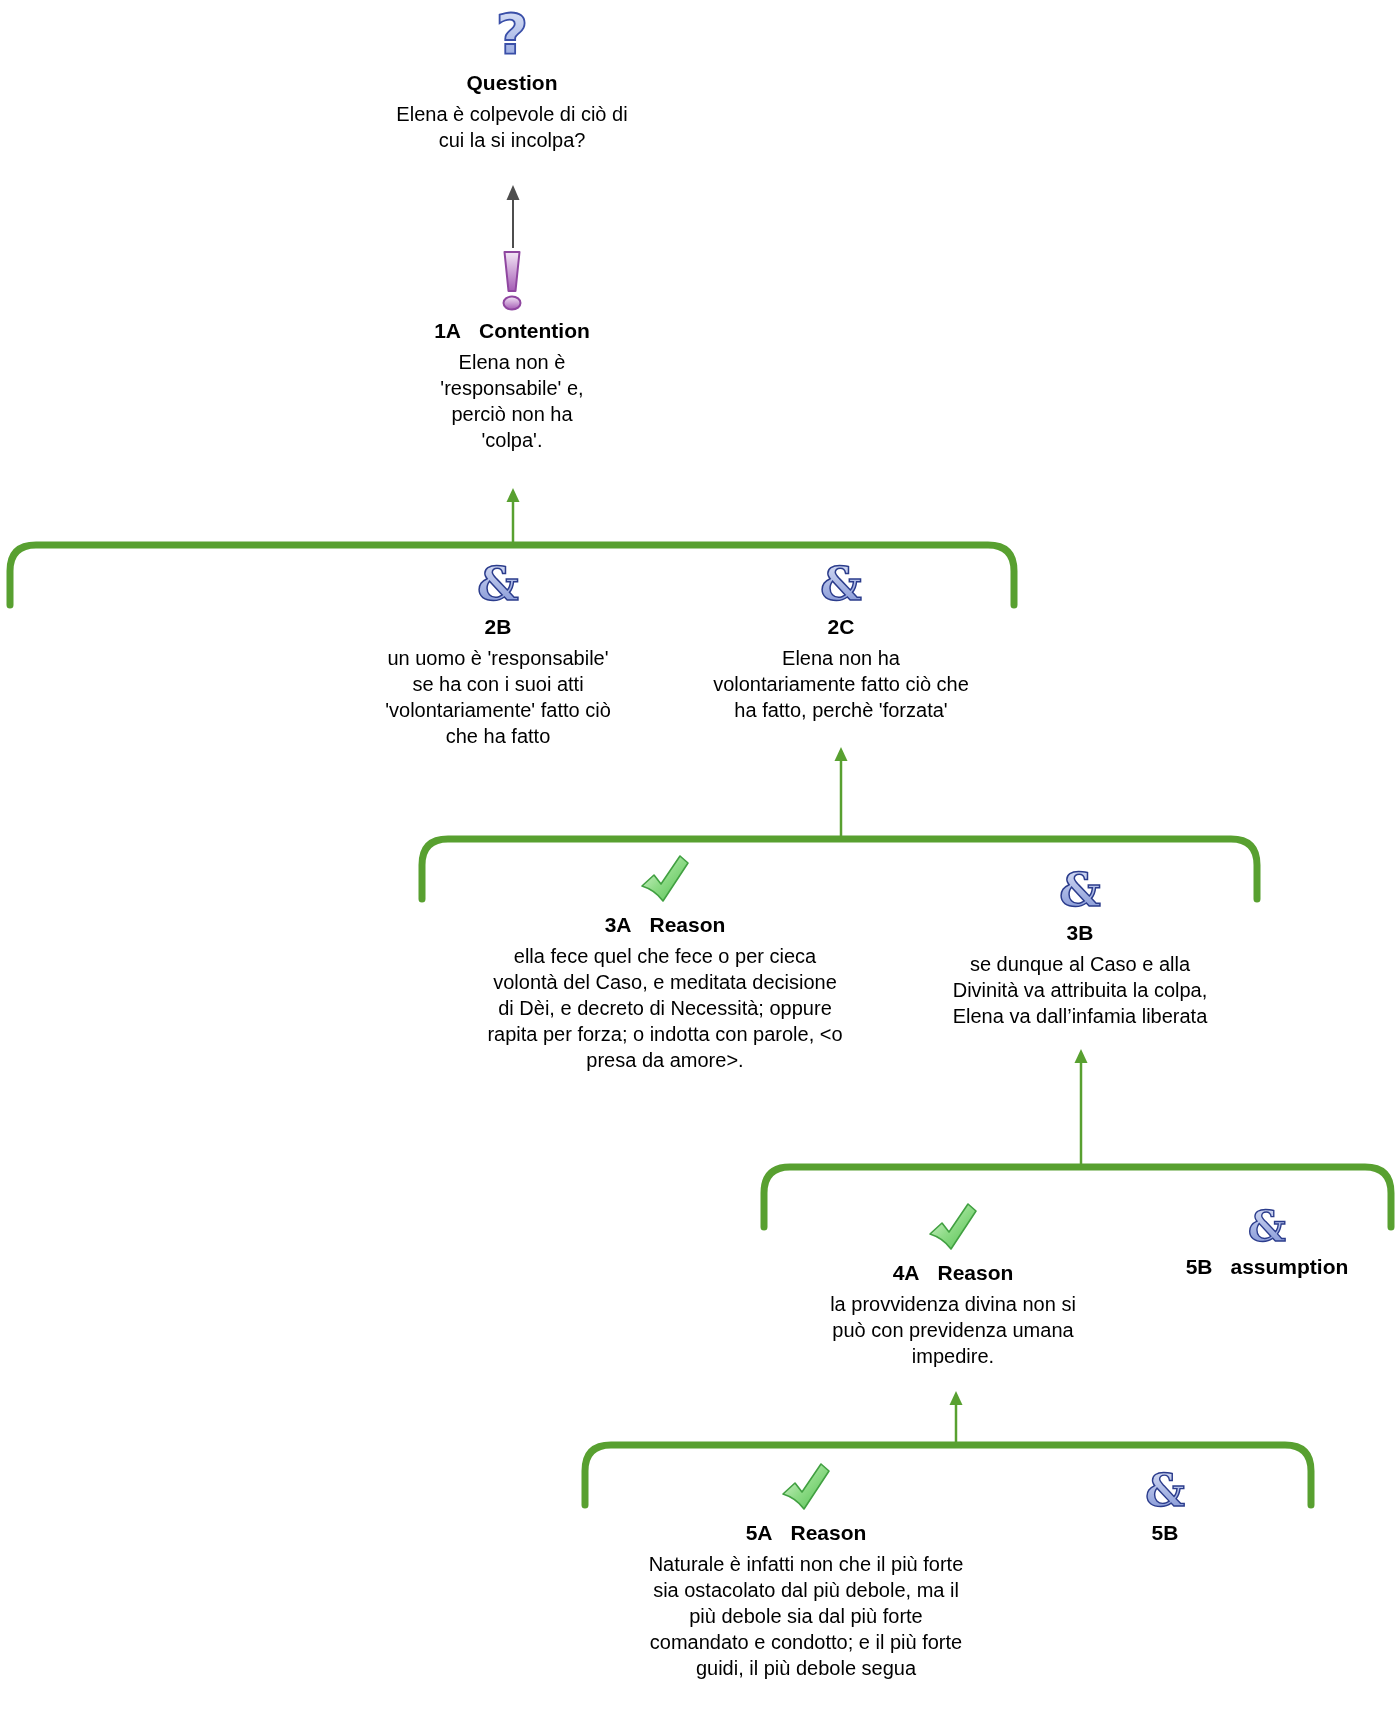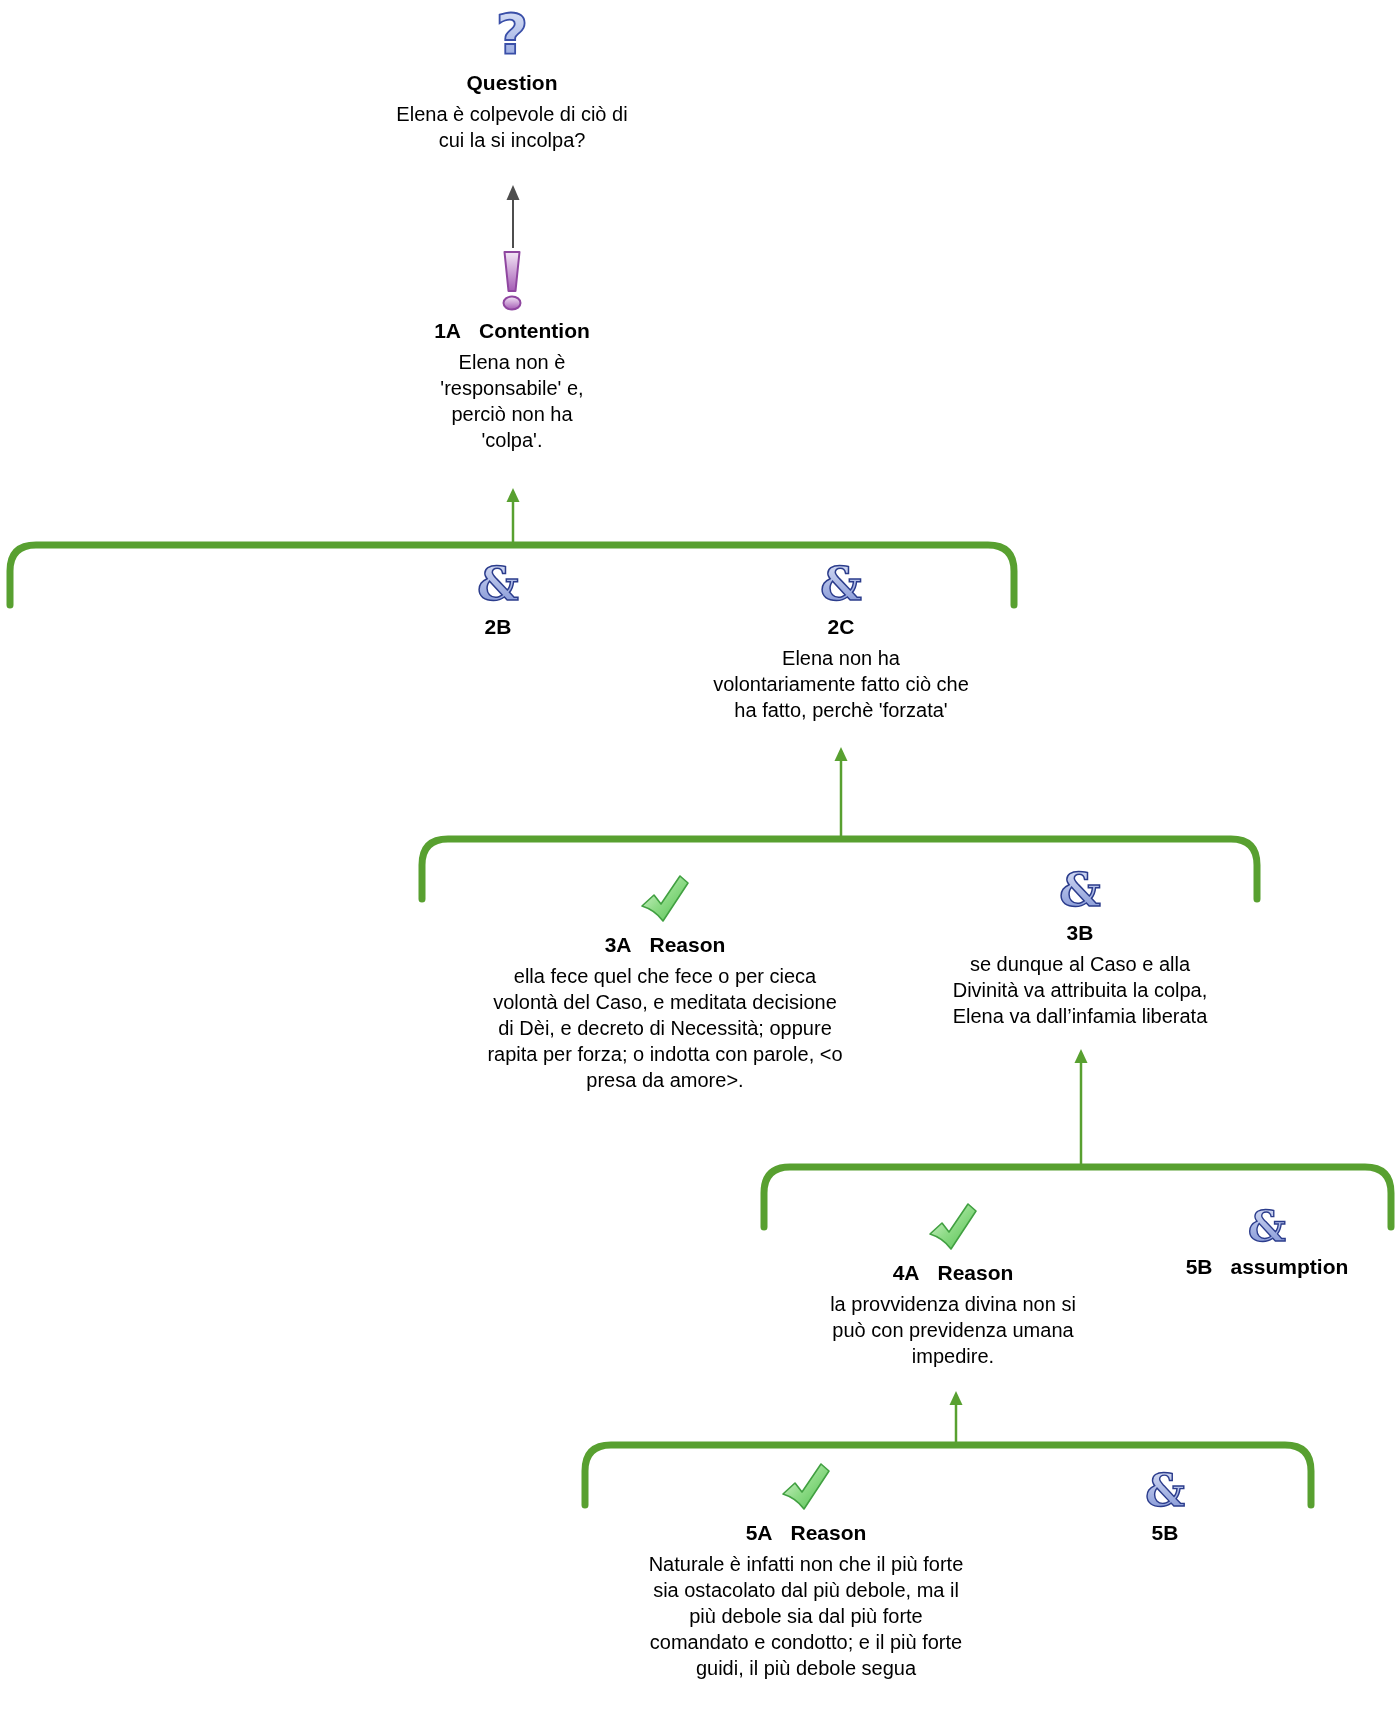--- a/index.html
+++ b/index.html
@@ -104,37 +104,41 @@
 
   <div class="node" style="left:353px;top:550px;width:290px">
     <div class="icon">
       <svg width="46" height="50" viewBox="0 0 46 50">
         <text x="23" y="42" text-anchor="middle" font-family="DejaVu Serif, serif" font-weight="bold" font-size="46" fill="url(#gA)" stroke="#2b3c8c" stroke-width="1.5">&amp;</text>
       </svg>
     </div>
     <div class="hdr">
       <span>2B</span>
     </div>
+    <div class="body">un uomo è 'responsabile'
+se ha con i suoi atti
+'volontariamente' fatto ciò
+che ha fatto</div>
   </div>
 
   <div class="node" style="left:691px;top:550px;width:300px">
     <div class="icon">
       <svg width="46" height="50" viewBox="0 0 46 50">
         <text x="23" y="42" text-anchor="middle" font-family="DejaVu Serif, serif" font-weight="bold" font-size="46" fill="url(#gA)" stroke="#2b3c8c" stroke-width="1.5">&amp;</text>
       </svg>
     </div>
     <div class="hdr">
       <span>2C</span>
     </div>
     <div class="body">Elena non ha
 volontariamente fatto ciò che
 ha fatto, perchè 'forzata'</div>
   </div>
 
-  <div class="node" style="left:425px;top:868px;width:480px">
+  <div class="node" style="left:425px;top:848px;width:480px">
     <div class="icon">
       <svg width="54" height="54" viewBox="0 0 54 54">
         <path d="M4,34 L16,23 L23,32 L42,4 L50,11 L25,49 Q17,38 4,34 Z" fill="url(#gC)" stroke="#41a041" stroke-width="1.6" stroke-linejoin="round"></path>
       </svg>
     </div>
     <div class="hdr">
       <span>3A</span><span class="hs"></span><span>Reason</span>
     </div>
     <div class="body">ella fece quel che fece o per cieca
 volontà del Caso, e meditata decisione

